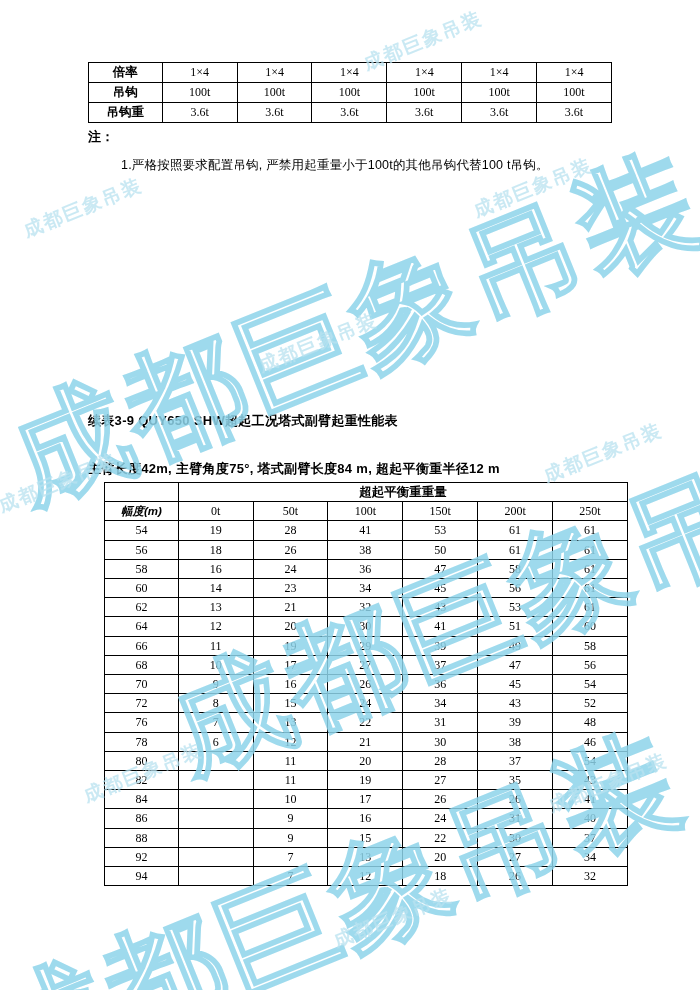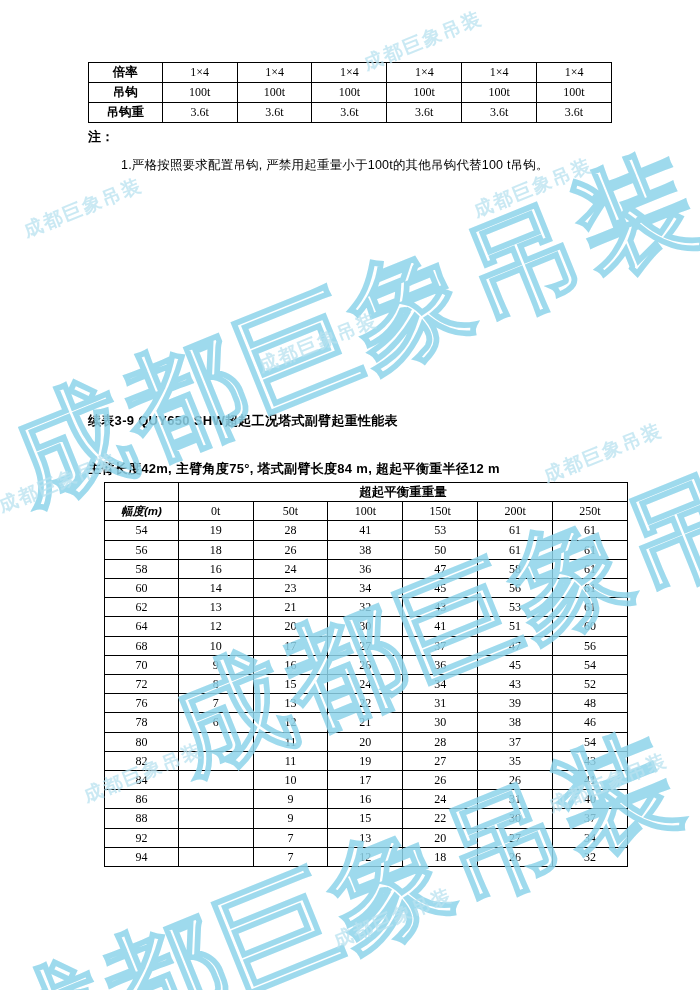--- a/index.html
+++ b/index.html
@@ -268,20 +268,29 @@
           <tr>
             <td class="col-first">64</td>
             <td class="data">12</td>
             <td class="data">20</td>
             <td class="data">30</td>
             <td class="data">41</td>
             <td class="data">51</td>
             <td class="data">60</td>
           </tr>
           <tr>
+            <td class="col-first">66</td>
+            <td class="data">11</td>
+            <td class="data">19</td>
+            <td class="data">29</td>
+            <td class="data">39</td>
+            <td class="data">49</td>
+            <td class="data">58</td>
+          </tr>
+          <tr>
             <td class="col-first">68</td>
             <td class="data">10</td>
             <td class="data">17</td>
             <td class="data">27</td>
             <td class="data">37</td>
             <td class="data">47</td>
             <td class="data">56</td>
           </tr>
           <tr>
             <td class="col-first">70</td>

